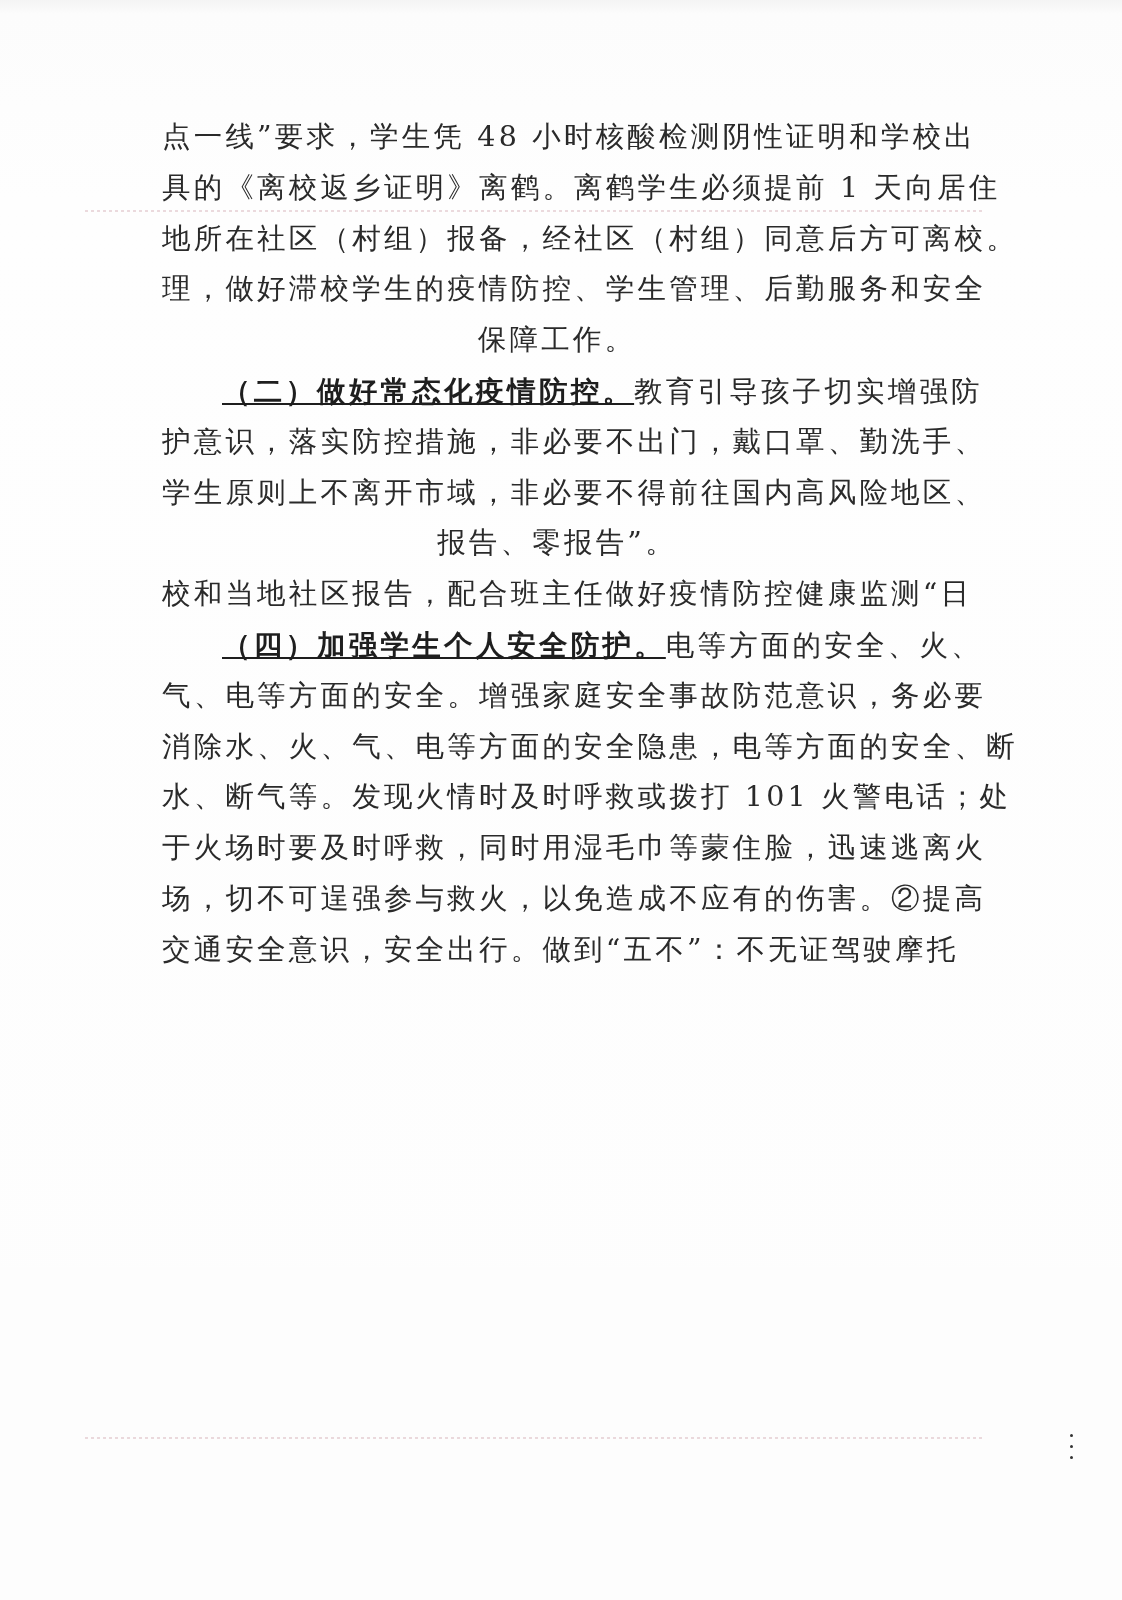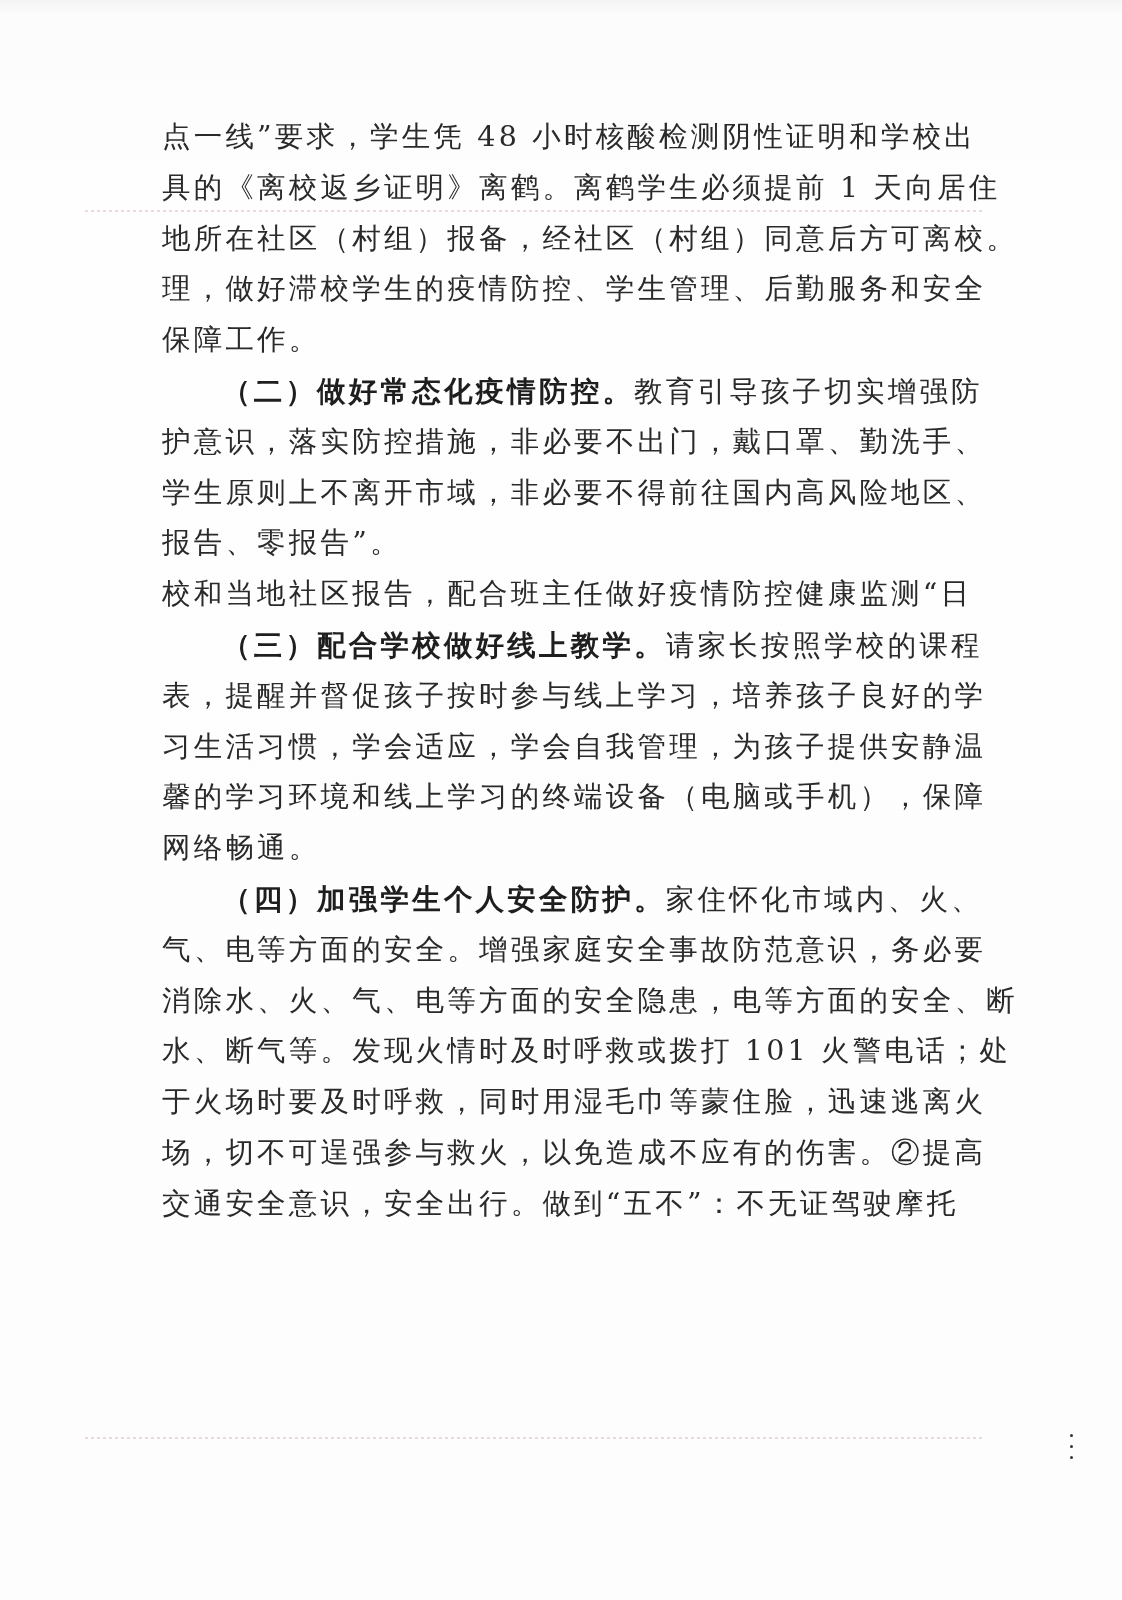--- a/index.html
+++ b/index.html
@@ -6,35 +6,36 @@
     body {
       width: 1122px; height: 1600px;
       background: #fdfdfd;
       position: relative; overflow: hidden;
       font-family: "DejaVu Serif", "Liberation Serif", serif;
       color: #2a2a2a;
     }
     .page {
       position: absolute; left: 0; top: 0; width: 1122px; height: 1268px;
       background: linear-gradient(180deg, #f4f4f4 0px, #fcfcfc 14px, #fefefe 200px, #fdfdfd 1600px);
+      text-align: center;
     }
     .ghost-line {
       position: absolute; left: 85px; width: 900px; height: 2px;
       background: repeating-linear-gradient(90deg, rgba(200,150,160,0.35) 0 3px, transparent 3px 6px);
     }
     .body-text {
       position: absolute; left: 162px; top: 112px; width: 790px;
     }
     .line {
       height: 50.8px; line-height: 50.8px;
       font-size: 28.5px; letter-spacing: 3.2px;
       white-space: nowrap; overflow: visible;
     }
     .indent { padding-left: 60px; }
-    .bold { font-weight: bold; color: #1e1e1e; }
+    .bold { font-weight: bold; color: #1e1e1e; text-decoration: underline; }
     .dots {
       position: absolute; left: 1070px; top: 1434px; width: 6px;
     }
     .dots span { display: block; width: 3px; height: 3px; border-radius: 50%; background: #333; margin-bottom: 8px; }
   </style>
 </head>
 <body>
 
 <div class="page">
   <div class="ghost-line" style="top:210px"></div>
@@ -51,30 +52,23 @@
     </div>
 
     <div class="para">
       <div class="line indent"><span class="bold">（二）做好常态化疫情防控。</span><span>教育引导孩子切实增强防</span></div>
       <div class="line">护意识，落实防控措施，非必要不出门，戴口罩、勤洗手、</div>
       <div class="line">学生原则上不离开市域，非必要不得前往国内高风险地区、</div>
       <div class="line">报告、零报告”。</div>
       <div class="line">校和当地社区报告，配合班主任做好疫情防控健康监测“日</div>
     </div>
 
-    <div class="para">
-      <div class="line indent"><span class="bold">（三）配合学校做好线上教学。</span><span>请家长按照学校的课程</span></div>
-      <div class="line">表，提醒并督促孩子按时参与线上学习，培养孩子良好的学</div>
-      <div class="line">习生活习惯，学会适应，学会自我管理，为孩子提供安静温</div>
-      <div class="line">馨的学习环境和线上学习的终端设备（电脑或手机），保障</div>
-      <div class="line">网络畅通。</div>
-    </div>
 
     <div class="para">
-      <div class="line indent"><span class="bold">（四）加强学生个人安全防护。</span><span>家住怀化市域内、火、</span></div>
+      <div class="line indent"><span class="bold">（四）加强学生个人安全防护。</span><span>电等方面的安全、火、</span></div>
       <div class="line">气、电等方面的安全。增强家庭安全事故防范意识，务必要</div>
       <div class="line">消除水、火、气、电等方面的安全隐患，电等方面的安全、断</div>
       <div class="line">水、断气等。发现火情时及时呼救或拨打 101 火警电话；处</div>
       <div class="line">于火场时要及时呼救，同时用湿毛巾等蒙住脸，迅速逃离火</div>
       <div class="line">场，切不可逞强参与救火，以免造成不应有的伤害。②提高</div>
       <div class="line">交通安全意识，安全出行。做到“五不”：不无证驾驶摩托</div>
     </div>
   </div>
 
   <div class="dots">

